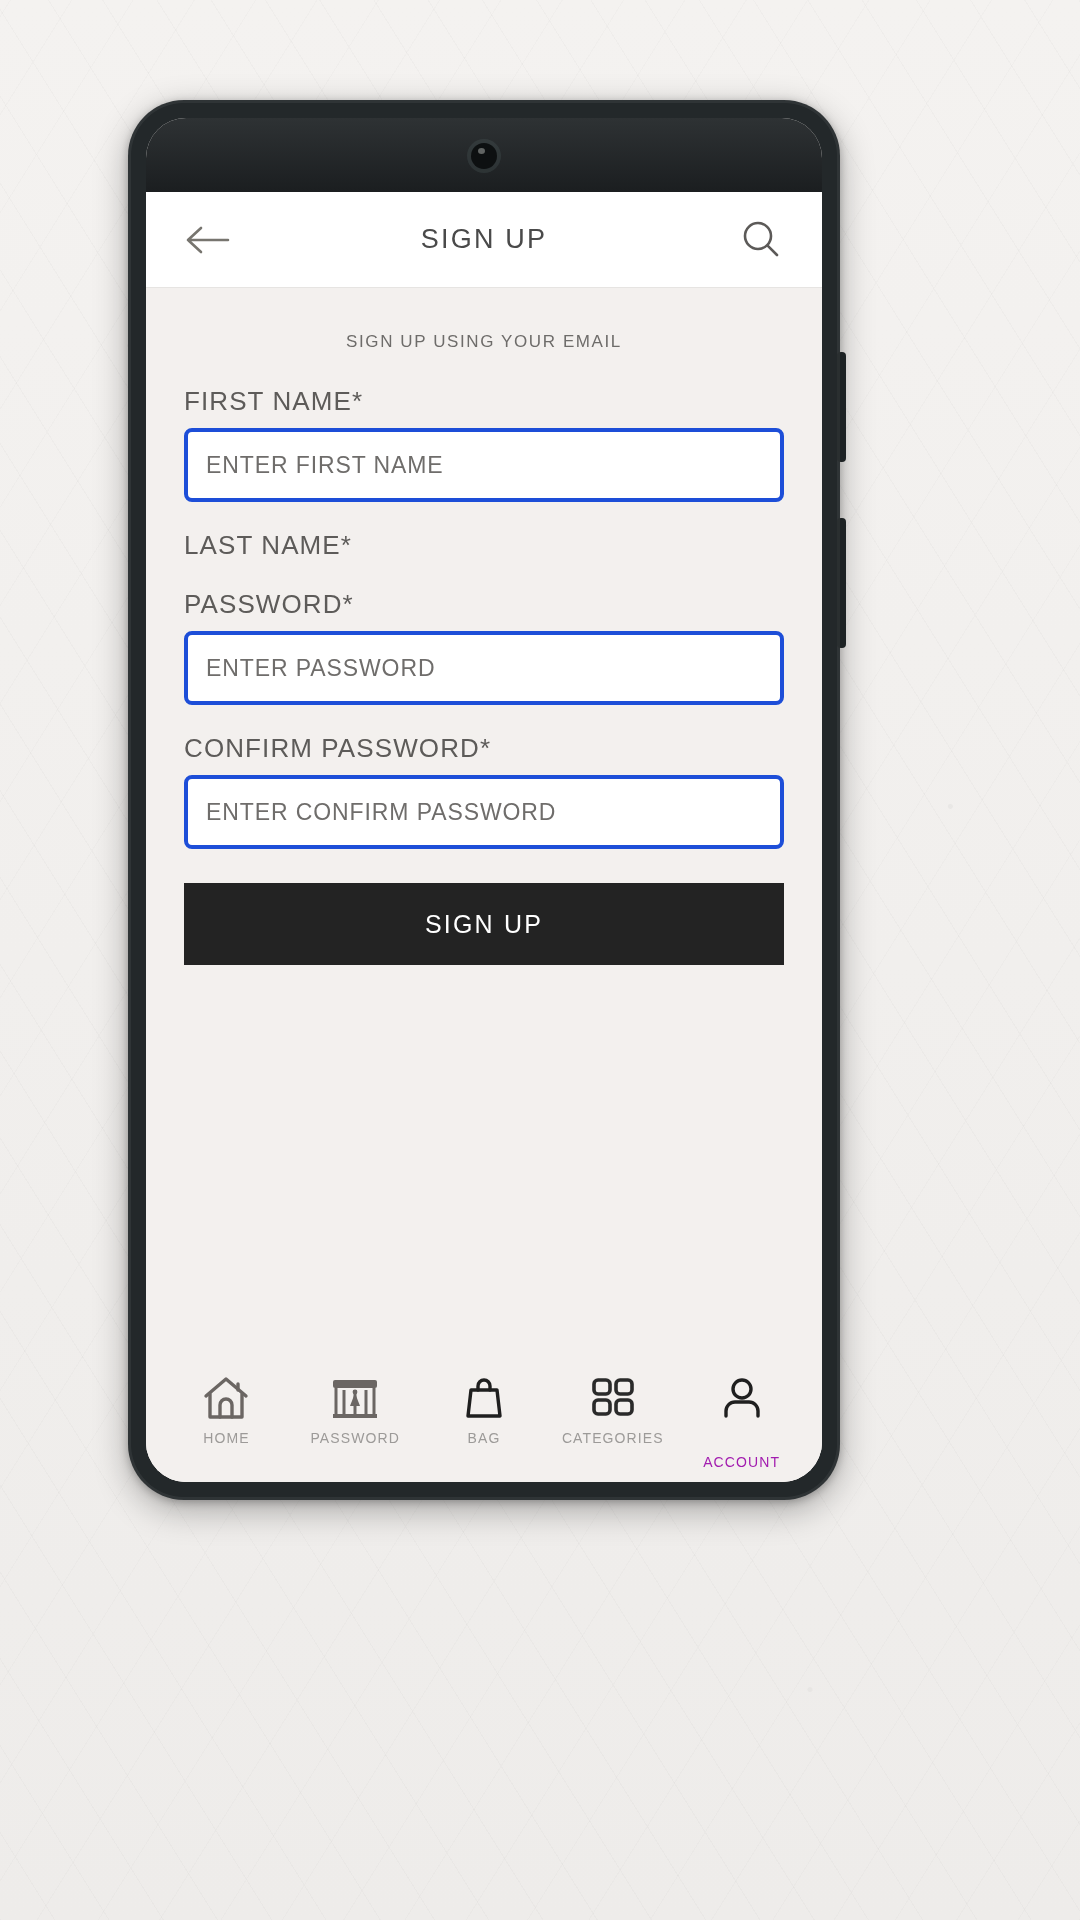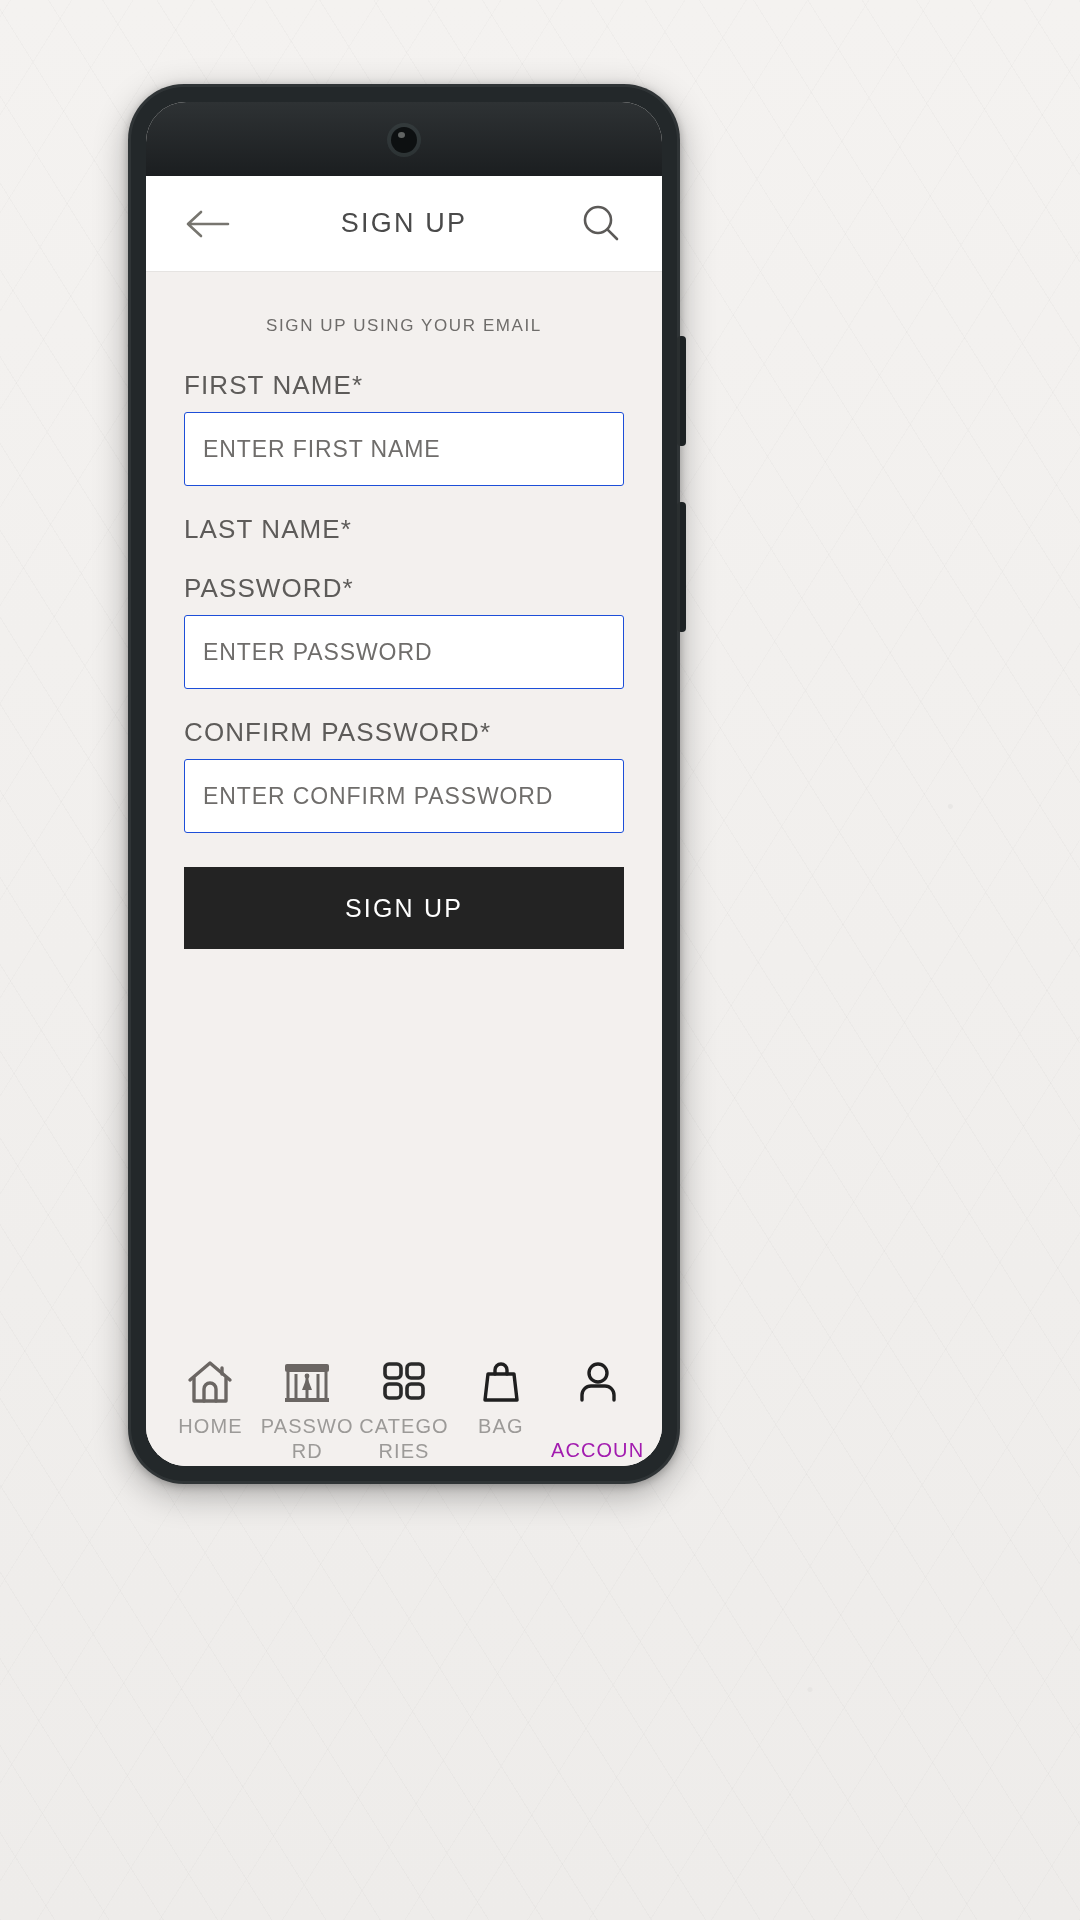--- a/index.html
+++ b/index.html
@@ -22,22 +22,22 @@
       radial-gradient(circle at 75% 88%, rgba(0,0,0,.03) 0 2px, transparent 3px),
       repeating-linear-gradient(58deg, rgba(0,0,0,.018) 0 1px, transparent 1px 46px),
       repeating-linear-gradient(-58deg, rgba(0,0,0,.015) 0 1px, transparent 1px 52px),
       linear-gradient(#f4f2f0, #eeecea);
     pointer-events:none;
   }
 
   
   .phone{
     position:absolute;
-    left:128px; top:84px;
-    width:552px; height:1400px;
+    left:128px; top:100px;
+    width:712px; height:1400px;
     background:#23282a;
     border-radius:56px;
     box-shadow: 0 10px 34px rgba(0,0,0,.30), 0 2px 8px rgba(0,0,0,.25);
   }
   .phone::after{ 
     content:"";
     position:absolute; inset:0;
     border-radius:56px;
     box-shadow: inset 0 0 0 3px rgba(255,255,255,.06);
     pointer-events:none;
@@ -122,27 +122,27 @@
   .field-label{
     font-size:26px;
     letter-spacing:1.1px;
     color:#5d5b59;
     margin-bottom:11px;
   }
   .field-input{
     width:100%;
     height:74px;
     background:#ffffff;
-    border:1px solid #1d4ed8;
+    border:4px solid #1d4ed8;
     padding:0 18px;
     font-family:"Liberation Sans", sans-serif;
     font-size:23px;
     letter-spacing:.9px;
     color:#ef4444;
-    border-radius:3px;
+    border-radius:8px;
     outline:none;
   }
   .field-input::placeholder{ color:#6f6d6b; opacity:1; }
 
   .submit-btn{
     width:100%;
     height:82px;
     margin-top:6px;
     background:#232323;
     border:none;
@@ -165,21 +165,21 @@
   }
   .nav-item{
     flex:1 1 0;
     display:flex; flex-direction:column;
     align-items:center;
     gap:6px;
     cursor:pointer;
   }
   .nav-ico{ height:52px; display:flex; align-items:center; justify-content:center; }
   .nav-label{
-    font-size:20px;
+    font-size:14px;
     letter-spacing:1.1px;
     color:#9c9a98;
     text-align:center;
     line-height:1.25;
     max-width:120px;
     word-break:break-word;
   }
   .nav-item.active .nav-label{ color:#a21caf;margin-top:24px; }
 </style>
 </head>
@@ -264,40 +264,40 @@
               <rect x="4" y="40" width="44" height="4" fill="#6b6663"></rect>
               <path d="M26 19 l5 13 h-10 z" fill="#6b6663"></path>
               <circle cx="26" cy="18" r="2.4" fill="#6b6663"></circle>
             </svg>
           </div>
           <div class="nav-label">PASSWORD</div>
         </div>
 
         <div class="nav-item">
           <div class="nav-ico">
+            <svg width="48" height="48" viewBox="0 0 48 48" fill="none">
+              <path d="M11 16 H37 L40 42 H8 Z" stroke="#1f1f1f" stroke-width="3.4" stroke-linejoin="round"></path>
+              <path d="M18 16 V12 a6 6 0 0 1 12 0 V16" stroke="#1f1f1f" stroke-width="3.4" stroke-linecap="round" stroke-linejoin="round"></path>
+            </svg>
+          </div>
+          <div class="nav-label">BAG</div>
+        </div>
+
+        <div class="nav-item">
+          <div class="nav-ico">
             <svg width="50" height="48" viewBox="0 0 50 48" fill="none">
               <rect x="6" y="6" width="16" height="14" rx="4" stroke="#2a2a2a" stroke-width="3.6"></rect>
               <rect x="28" y="6" width="16" height="14" rx="4" stroke="#2a2a2a" stroke-width="3.6"></rect>
               <rect x="6" y="26" width="16" height="14" rx="4" stroke="#2a2a2a" stroke-width="3.6"></rect>
               <rect x="28" y="26" width="16" height="14" rx="4" stroke="#2a2a2a" stroke-width="3.6"></rect>
             </svg>
           </div>
           <div class="nav-label">CATEGORIES</div>
         </div>
 
-        <div class="nav-item">
-          <div class="nav-ico">
-            <svg width="48" height="48" viewBox="0 0 48 48" fill="none">
-              <path d="M11 16 H37 L40 42 H8 Z" stroke="#1f1f1f" stroke-width="3.4" stroke-linejoin="round"></path>
-              <path d="M18 16 V12 a6 6 0 0 1 12 0 V16" stroke="#1f1f1f" stroke-width="3.4" stroke-linecap="round" stroke-linejoin="round"></path>
-            </svg>
-          </div>
-          <div class="nav-label">BAG</div>
-        </div>
-
         <div class="nav-item active">
           <div class="nav-ico">
             <svg width="48" height="48" viewBox="0 0 48 48" fill="none">
               <circle cx="24" cy="15" r="9" stroke="#1f1f1f" stroke-width="3.4"></circle>
               <path d="M8 42 V37 a9 9 0 0 1 9-9 h14 a9 9 0 0 1 9 9 V42" stroke="#1f1f1f" stroke-width="3.4" stroke-linecap="round"></path>
             </svg>
           </div>
           <div class="nav-label">ACCOUNT</div>
         </div>
 

